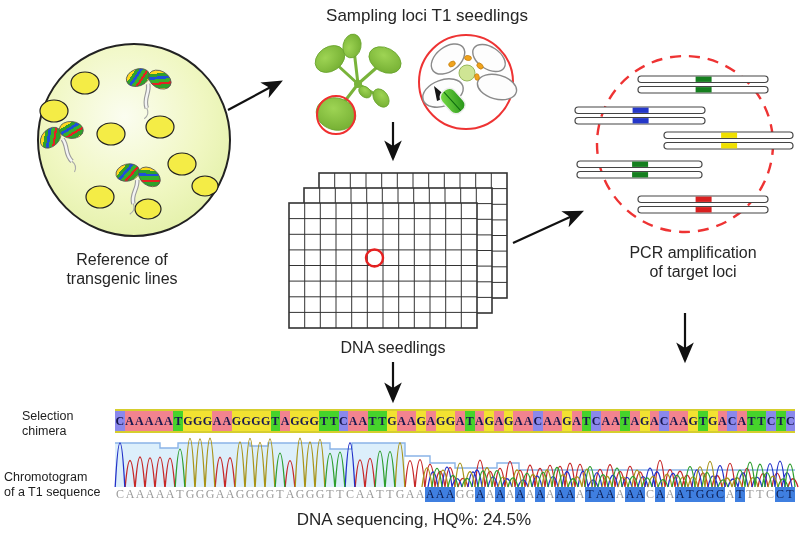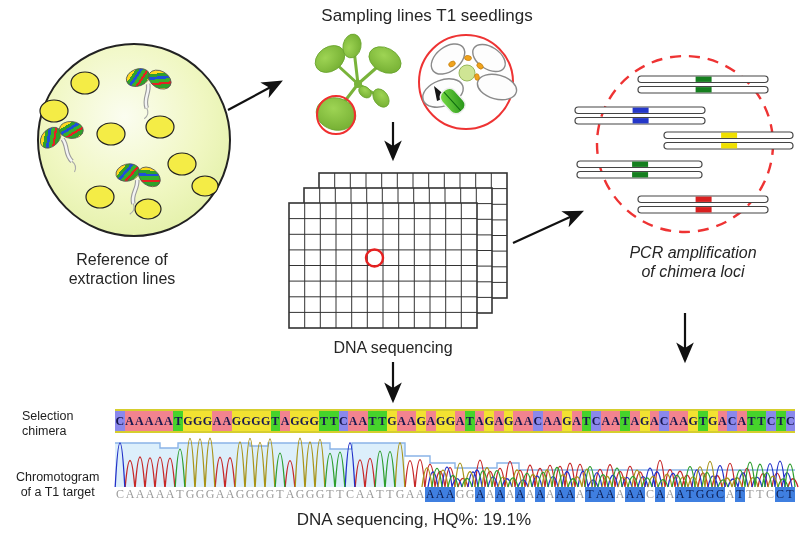--- a/index.html
+++ b/index.html
@@ -166,39 +166,39 @@
     <path d="M115,487 L115,443 L160,443 L160,448 L178,448 L178,443 L250,443 L250,446 L268,446 L268,443 L330,443 L330,449 L352,449 L352,443 L405,443 L405,487 Z" fill="#dceffb"></path>
     <path d="M115,443 H160 V448 H178 V443 H250 V446 H268 V443 H330 V449 H352 V443 H405 V456 H430 V463 H455 V468 H497 V463 H519 V470 H795" fill="none" stroke="#8ab4e8" stroke-width="1.4"></path>
     <g id="peaks">
         <path d="M125.2 487 Q130.0 434.0 134.8 487 M135.2 487 Q140.0 427.0 144.8 487 M145.2 487 Q150.0 428.7 154.8 487 M155.2 487 Q160.0 427.2 164.8 487 M165.2 487 Q170.0 429.4 174.8 487 M215.2 487 Q220.0 427.5 224.8 487 M225.2 487 Q230.0 428.5 234.8 487 M285.2 487 Q290.0 434.3 294.8 487 M355.2 487 Q360.0 432.7 364.8 487 M365.2 487 Q370.0 429.7 374.8 487 M405.2 487 Q410.0 434.4 414.8 487 M415.2 487 Q420.0 432.1 424.8 487 M425.0 487 Q430.0 441.8 435.0 487 M435.0 487 Q440.0 456.0 445.0 487 M445.0 487 Q450.0 448.4 455.0 487 M458.0 487 Q463.0 469.6 468.0 487 M475.0 487 Q480.0 433.3 485.0 487 M485.0 487 Q490.0 455.8 495.0 487 M495.0 487 Q500.0 449.6 505.0 487 M505.0 487 Q510.0 435.7 515.0 487 M515.0 487 Q520.0 453.9 525.0 487 M525.0 487 Q530.0 443.5 535.0 487 M535.0 487 Q540.0 450.0 545.0 487 M545.0 487 Q550.0 443.7 555.0 487 M555.0 487 Q560.0 445.6 565.0 487 M565.0 487 Q570.0 439.5 575.0 487 M575.0 487 Q580.0 441.7 585.0 487 M595.0 487 Q600.0 451.7 605.0 487 M605.0 487 Q610.0 442.5 615.0 487 M615.0 487 Q620.0 455.6 625.0 487 M625.0 487 Q630.0 445.9 635.0 487 M635.0 487 Q640.0 456.6 645.0 487 M655.0 487 Q660.0 433.9 665.0 487 M665.0 487 Q670.0 452.3 675.0 487 M675.0 487 Q680.0 455.3 685.0 487 M682.0 487 Q687.0 463.3 692.0 487 M698.0 487 Q703.0 458.7 708.0 487 M712.0 487 Q717.0 464.0 722.0 487 M725.0 487 Q730.0 439.7 735.0 487 M742.0 487 Q747.0 449.9 752.0 487 M758.0 487 Q763.0 460.4 768.0 487 M772.0 487 Q777.0 459.3 782.0 487 M788.0 487 Q793.0 470.5 798.0 487 " fill="none" stroke="#c62828" stroke-width="1.3" stroke-linejoin="round"></path>
         <path d="M115.2 487 Q120.0 398.8 124.8 487 M345.2 487 Q350.0 398.5 354.8 487 M428.0 487 Q433.0 456.6 438.0 487 M442.0 487 Q447.0 447.1 452.0 487 M452.0 487 Q457.0 470.4 462.0 487 M468.0 487 Q473.0 456.9 478.0 487 M472.0 487 Q477.0 453.0 482.0 487 M488.0 487 Q493.0 466.9 498.0 487 M502.0 487 Q507.0 470.5 512.0 487 M518.0 487 Q523.0 472.7 528.0 487 M532.0 487 Q537.0 464.6 542.0 487 M548.0 487 Q553.0 466.4 558.0 487 M562.0 487 Q567.0 456.0 572.0 487 M578.0 487 Q583.0 455.3 588.0 487 M588.0 487 Q593.0 472.7 598.0 487 M592.0 487 Q597.0 458.3 602.0 487 M608.0 487 Q613.0 463.5 618.0 487 M622.0 487 Q627.0 467.9 632.0 487 M638.0 487 Q643.0 466.2 648.0 487 M645.0 487 Q650.0 449.3 655.0 487 M652.0 487 Q657.0 456.5 662.0 487 M668.0 487 Q673.0 459.5 678.0 487 M692.0 487 Q697.0 452.9 702.0 487 M708.0 487 Q713.0 464.6 718.0 487 M715.0 487 Q720.0 444.3 725.0 487 M728.0 487 Q733.0 471.0 738.0 487 M738.0 487 Q743.0 458.5 748.0 487 M752.0 487 Q757.0 467.4 762.0 487 M765.0 487 Q770.0 440.1 775.0 487 M775.0 487 Q780.0 435.2 785.0 487 M782.0 487 Q787.0 458.3 792.0 487 " fill="none" stroke="#2331c8" stroke-width="1.3" stroke-linejoin="round"></path>
         <path d="M185.2 487 Q190.0 389.8 194.8 487 M195.2 487 Q200.0 390.8 204.8 487 M205.2 487 Q210.0 389.5 214.8 487 M235.2 487 Q240.0 396.9 244.8 487 M245.2 487 Q250.0 389.6 254.8 487 M255.2 487 Q260.0 397.8 264.8 487 M265.2 487 Q270.0 390.7 274.8 487 M295.2 487 Q300.0 389.5 304.8 487 M305.2 487 Q310.0 397.0 314.8 487 M315.2 487 Q320.0 391.7 324.8 487 M395.2 487 Q400.0 398.5 404.8 487 M422.0 487 Q427.0 448.9 432.0 487 M438.0 487 Q443.0 453.3 448.0 487 M455.0 487 Q460.0 439.1 465.0 487 M465.0 487 Q470.0 456.1 475.0 487 M482.0 487 Q487.0 448.5 492.0 487 M498.0 487 Q503.0 467.4 508.0 487 M512.0 487 Q517.0 453.0 522.0 487 M528.0 487 Q533.0 462.0 538.0 487 M542.0 487 Q547.0 453.0 552.0 487 M558.0 487 Q563.0 462.4 568.0 487 M572.0 487 Q577.0 466.5 582.0 487 M582.0 487 Q587.0 451.3 592.0 487 M602.0 487 Q607.0 465.5 612.0 487 M618.0 487 Q623.0 466.9 628.0 487 M632.0 487 Q637.0 453.2 642.0 487 M648.0 487 Q653.0 465.8 658.0 487 M662.0 487 Q667.0 461.4 672.0 487 M678.0 487 Q683.0 467.4 688.0 487 M688.0 487 Q693.0 466.6 698.0 487 M695.0 487 Q700.0 446.8 705.0 487 M705.0 487 Q710.0 435.9 715.0 487 M722.0 487 Q727.0 469.0 732.0 487 M732.0 487 Q737.0 468.5 742.0 487 M748.0 487 Q753.0 468.3 758.0 487 M768.0 487 Q773.0 465.1 778.0 487 " fill="none" stroke="#a8941a" stroke-width="1.3" stroke-linejoin="round"></path>
         <path d="M175.2 487 Q180.0 411.2 184.8 487 M275.2 487 Q280.0 419.3 284.8 487 M325.2 487 Q330.0 419.9 334.8 487 M335.2 487 Q340.0 417.1 344.8 487 M375.2 487 Q380.0 415.2 384.8 487 M385.2 487 Q390.0 416.1 394.8 487 M432.0 487 Q437.0 449.6 442.0 487 M448.0 487 Q453.0 463.7 458.0 487 M462.0 487 Q467.0 469.9 472.0 487 M478.0 487 Q483.0 454.8 488.0 487 M492.0 487 Q497.0 454.4 502.0 487 M508.0 487 Q513.0 468.8 518.0 487 M522.0 487 Q527.0 459.2 532.0 487 M538.0 487 Q543.0 457.3 548.0 487 M552.0 487 Q557.0 448.0 562.0 487 M568.0 487 Q573.0 470.5 578.0 487 M585.0 487 Q590.0 446.1 595.0 487 M598.0 487 Q603.0 462.1 608.0 487 M612.0 487 Q617.0 449.2 622.0 487 M628.0 487 Q633.0 465.9 638.0 487 M642.0 487 Q647.0 468.9 652.0 487 M658.0 487 Q663.0 472.1 668.0 487 M672.0 487 Q677.0 463.1 682.0 487 M685.0 487 Q690.0 446.3 695.0 487 M702.0 487 Q707.0 457.7 712.0 487 M718.0 487 Q723.0 472.8 728.0 487 M735.0 487 Q740.0 453.2 745.0 487 M745.0 487 Q750.0 437.2 755.0 487 M755.0 487 Q760.0 441.5 765.0 487 M762.0 487 Q767.0 458.1 772.0 487 M778.0 487 Q783.0 470.6 788.0 487 M785.0 487 Q790.0 441.2 795.0 487 " fill="none" stroke="#2e9e2e" stroke-width="1.3" stroke-linejoin="round"></path>
       </g>
   </svg>
 
-  <div class="lbl ctr t17" style="left:427px;top:6px;">Sampling lines T1 seedlings</div>
+  <div class="lbl ctr t17" style="left:427px;top:6px;">Sampling loci T1 seedlings</div>
   <div class="lbl ctr t16" style="left:122px;top:250px;">
     <div>Reference of</div>
-    <div>extraction lines</div>
+    <div>transgenic lines</div>
   </div>
-  <div class="lbl ctr t16" style="left:393px;top:338px;">DNA sequencing</div>
-  <div class="lbl ctr t16" style="left:693px;top:243px;font-style:italic;">
+  <div class="lbl ctr t16" style="left:393px;top:338px;">DNA seedlings</div>
+  <div class="lbl ctr t16" style="left:693px;top:243px;">
     <div>PCR amplification</div>
-    <div>of chimera loci</div>
+    <div>of target loci</div>
   </div>
   <div class="lbl t12" style="left:22px;top:409px;">
     <div>Selection</div>
     <div>chimera</div>
   </div>
-  <div class="lbl t12" style="left:16px;top:470px;text-align:center;">
+  <div class="lbl t12" style="left:4px;top:470px;">
     <div>Chromotogram</div>
-    <div>of a T1 target</div>
+    <div>of a T1 sequence</div>
   </div>
-  <div class="lbl ctr t17" style="left:414px;top:510px;">DNA sequencing, HQ%: 19.1%</div>
+  <div class="lbl ctr t17" style="left:414px;top:510px;">DNA sequencing, HQ%: 24.5%</div>
 
   <div id="ref-row">
       <span class="base" style="background: rgb(138, 136, 236);">C</span>
       <span class="base" style="background: rgb(242, 131, 143);">A</span>
       <span class="base" style="background: rgb(242, 131, 143);">A</span>
       <span class="base" style="background: rgb(242, 131, 143);">A</span>
       <span class="base" style="background: rgb(242, 131, 143);">A</span>
       <span class="base" style="background: rgb(242, 131, 143);">A</span>
       <span class="base" style="background: rgb(70, 211, 43);">T</span>
       <span class="base" style="background: rgb(242, 226, 49);">G</span>

